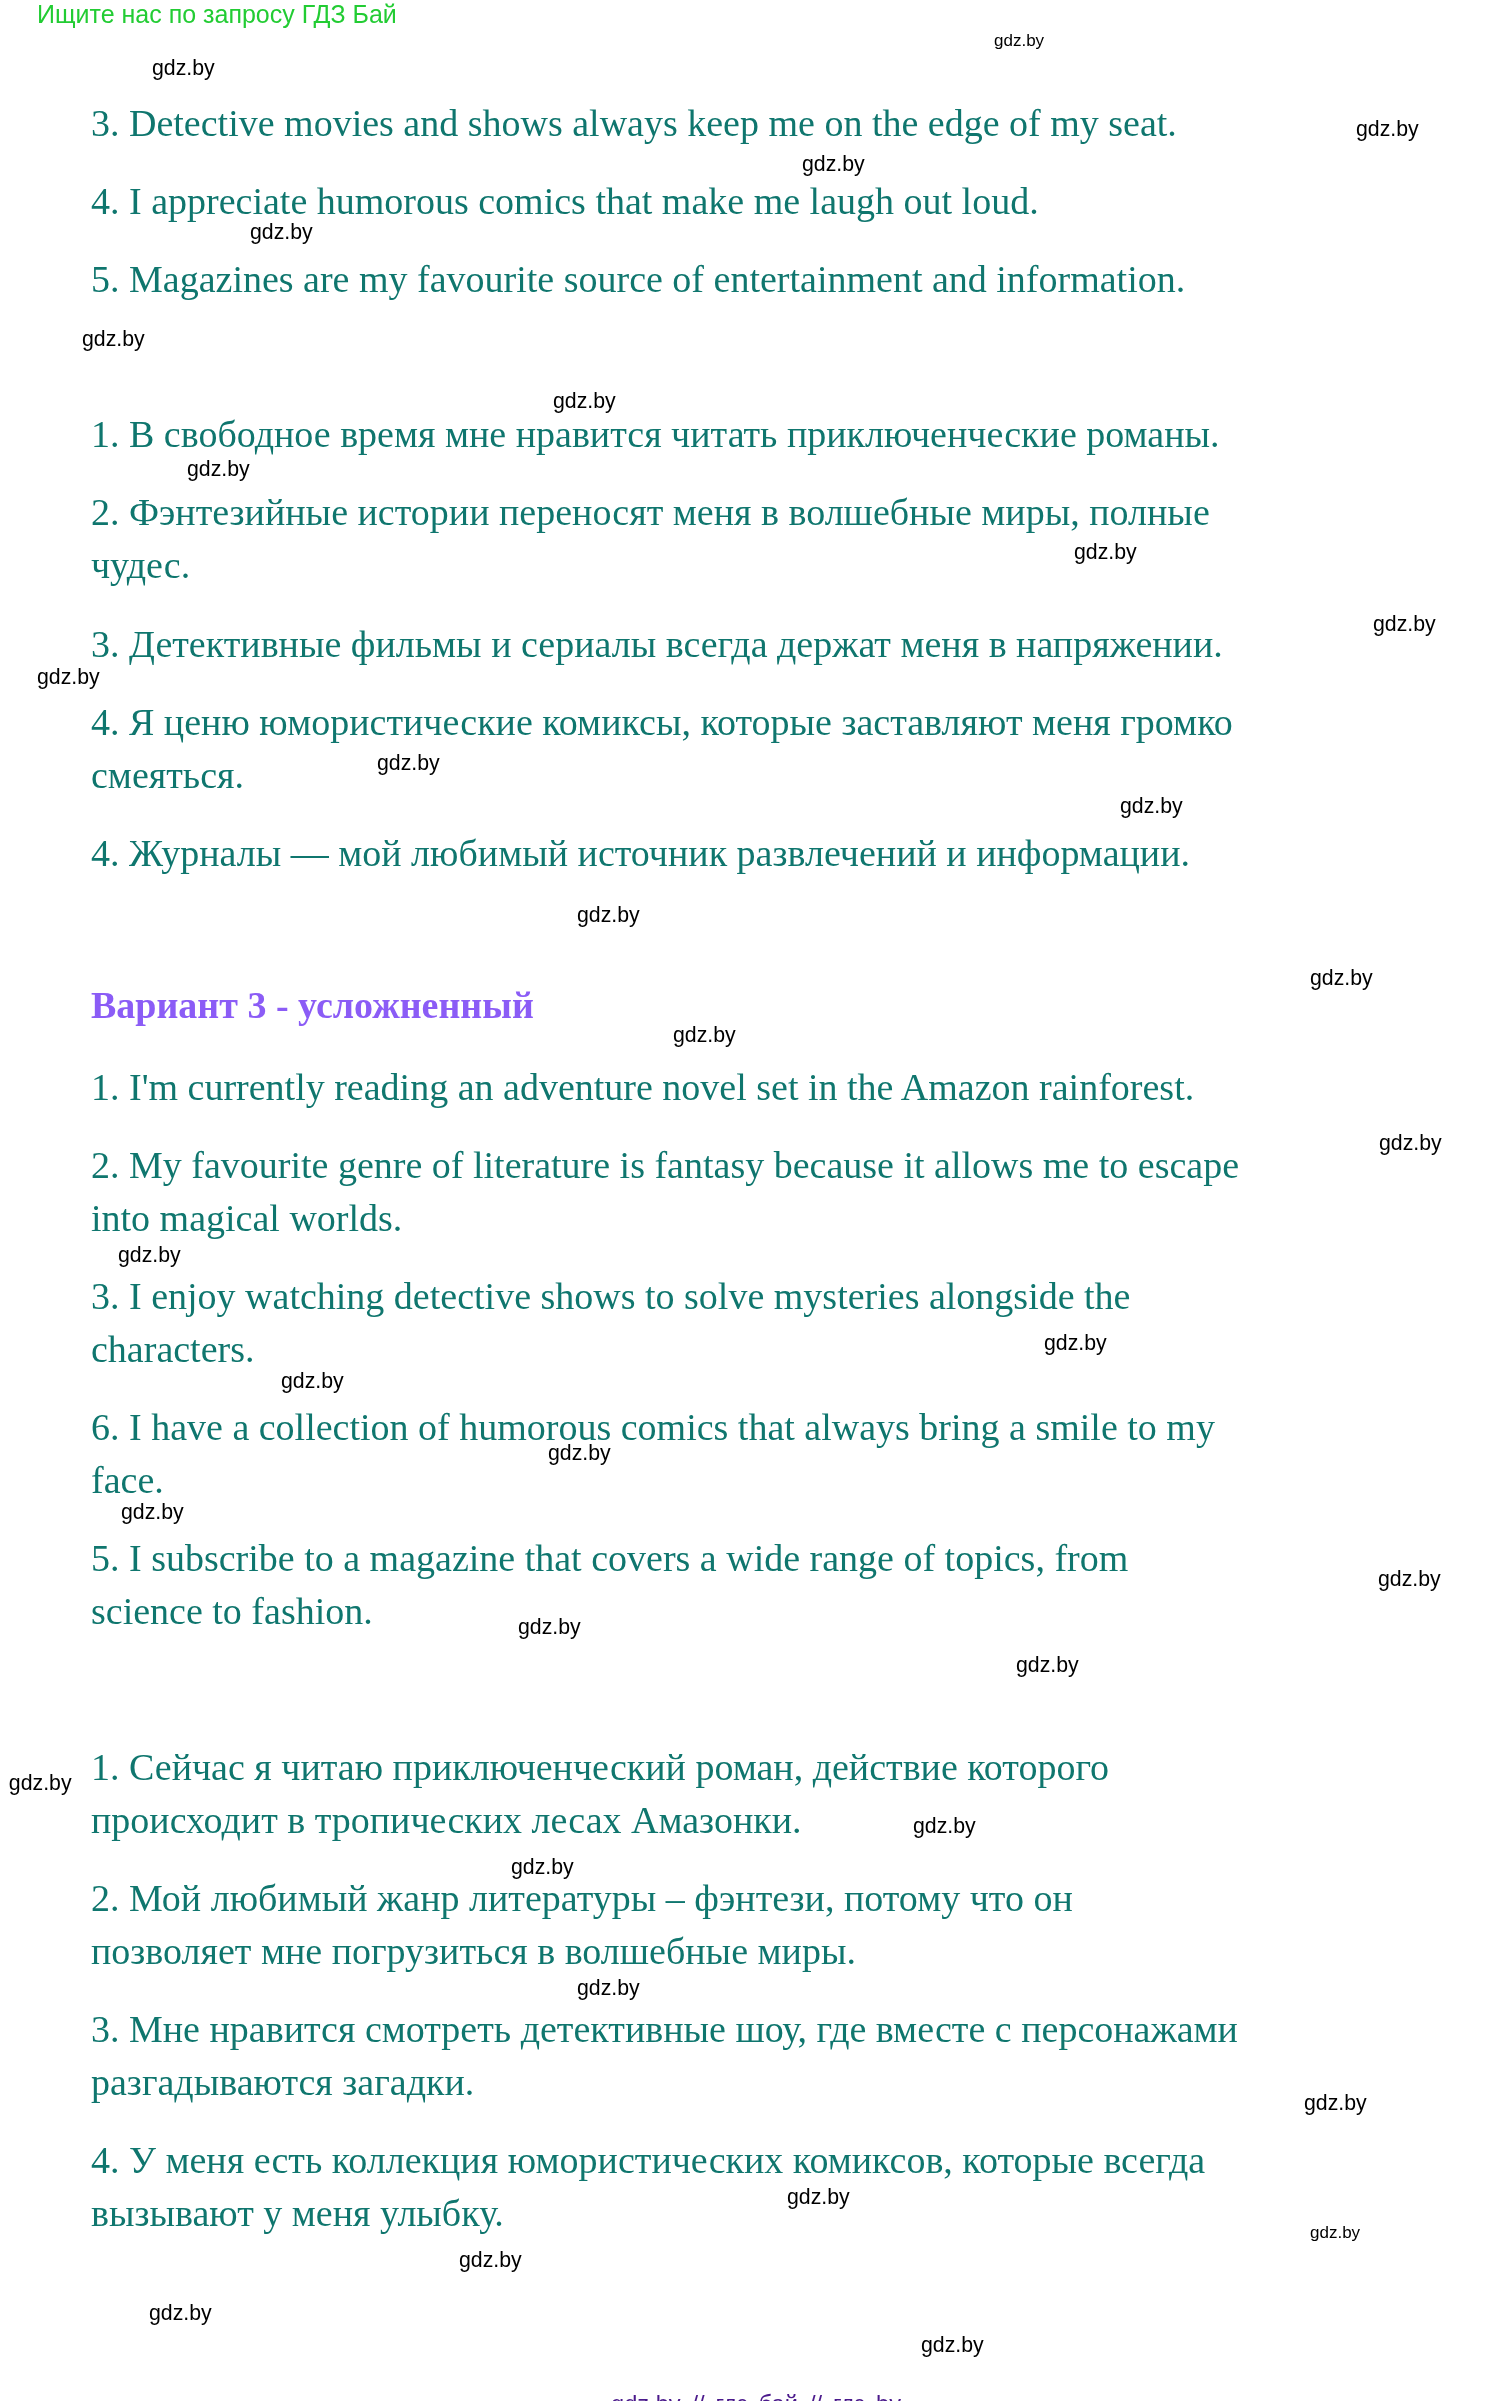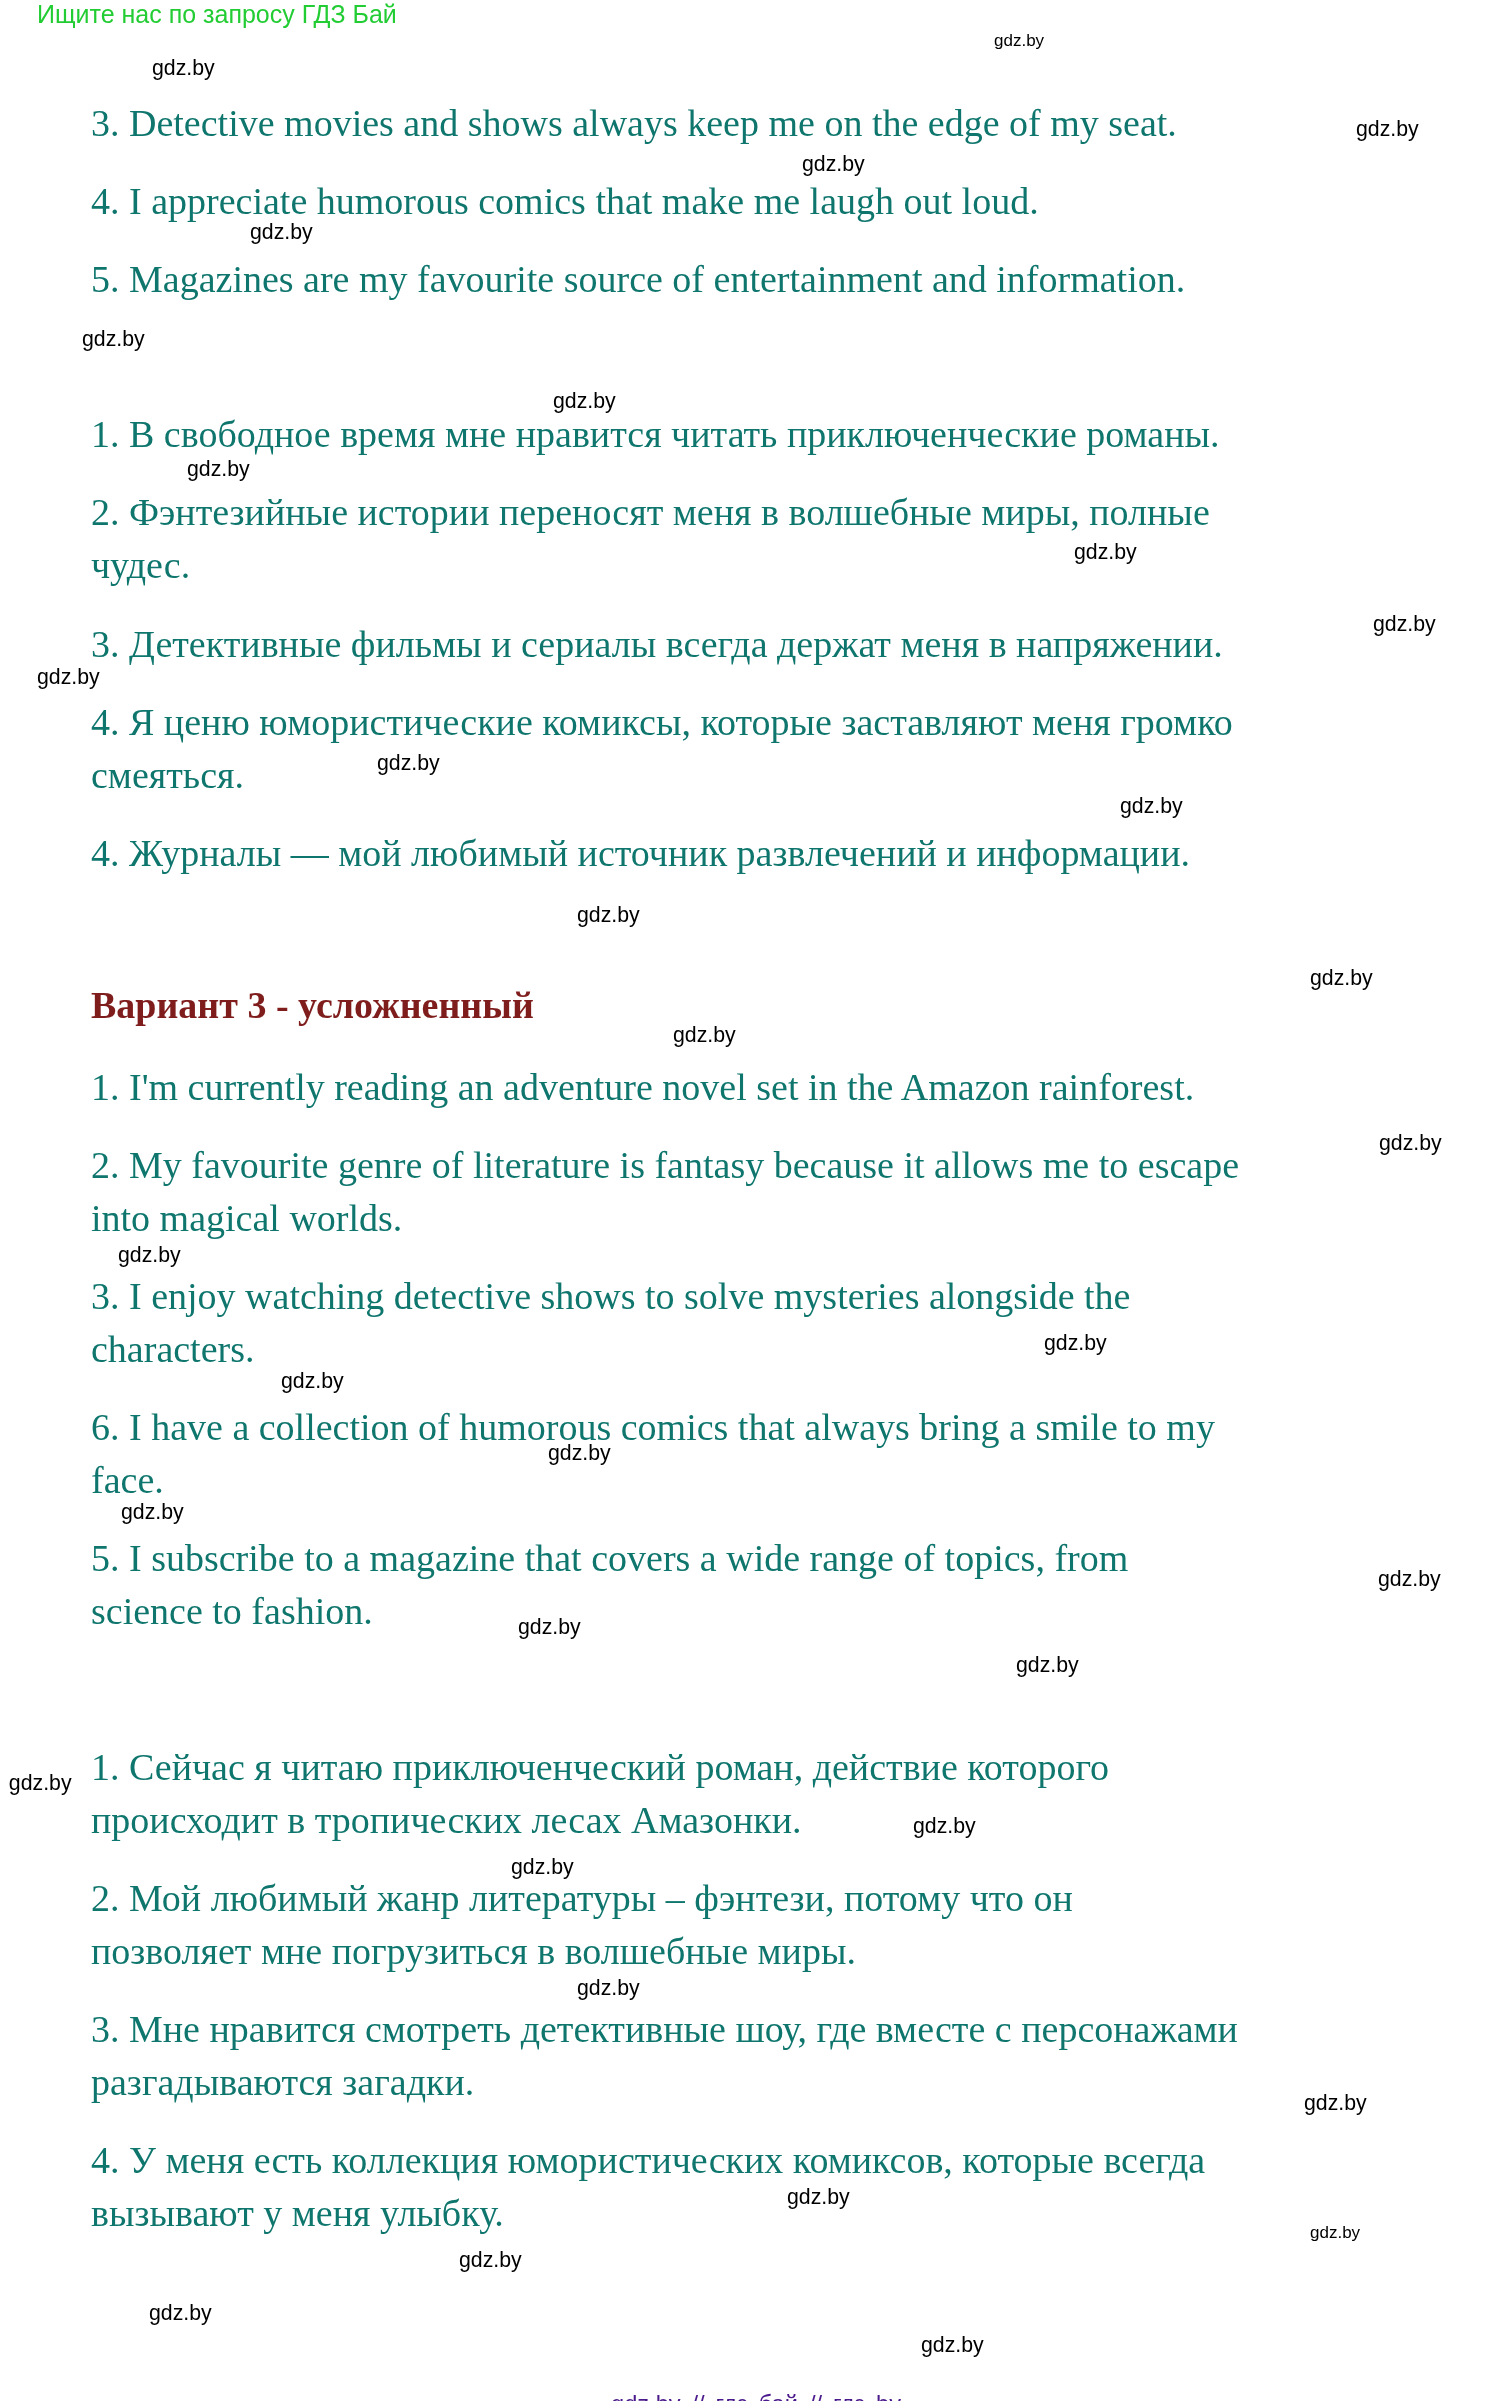--- a/index.html
+++ b/index.html
@@ -2,21 +2,21 @@
 <html style="font-size:11.8px"><head>
 <meta charset="utf-8">
 <style>
   html, body { margin: 0; padding: 0; background: #ffffff; }
   body { width: 1512px; height: 2401px; position: relative; overflow: hidden; }
   .top-banner { position: absolute; top: 0; left: 0; width: 1512px; text-align: left;
     font-family: "Liberation Sans", sans-serif; font-size: 25px; color: #22cc33; line-height: 29px; padding-left: 37px; }
   .wm { position: absolute; font-family: "Liberation Sans", sans-serif; font-size: 21.3px; color: #000; line-height: 23.6px; white-space: nowrap; }
   .wm.small { font-size: 17px; }
   .line { position: absolute; left: 91px; font-family: "Liberation Serif", serif; font-size: 38px; color: #0f766e; line-height: 53px; white-space: nowrap; }
-  .heading { position: absolute; left: 91px; font-family: "Liberation Serif", serif; font-size: 38px; font-weight: bold; color: #7f1d1d; white-space: nowrap; }
+  .heading { position: absolute; left: 91px; font-family: "Liberation Serif", serif; font-size: 38px; font-weight: bold; color: #8b5cf6; white-space: nowrap; }
   .footer { position: absolute; top: 2364px; left: 0; width: 1512px; text-align: center;
     font-family: "Liberation Sans", sans-serif; font-size: 23.6px; color: #4b1a8c; word-spacing: 4.4px; margin-top: 27px; }
 </style>
 </head>
 <body>
 
 <div class="top-banner">Ищите нас по запросу ГДЗ Бай</div>
 
 <div class="line" style="top:97px">3. Detective movies and shows always keep me on the edge of my seat.</div>
 <div class="line" style="top:175px">4. I appreciate humorous comics that make me laugh out loud.</div>

